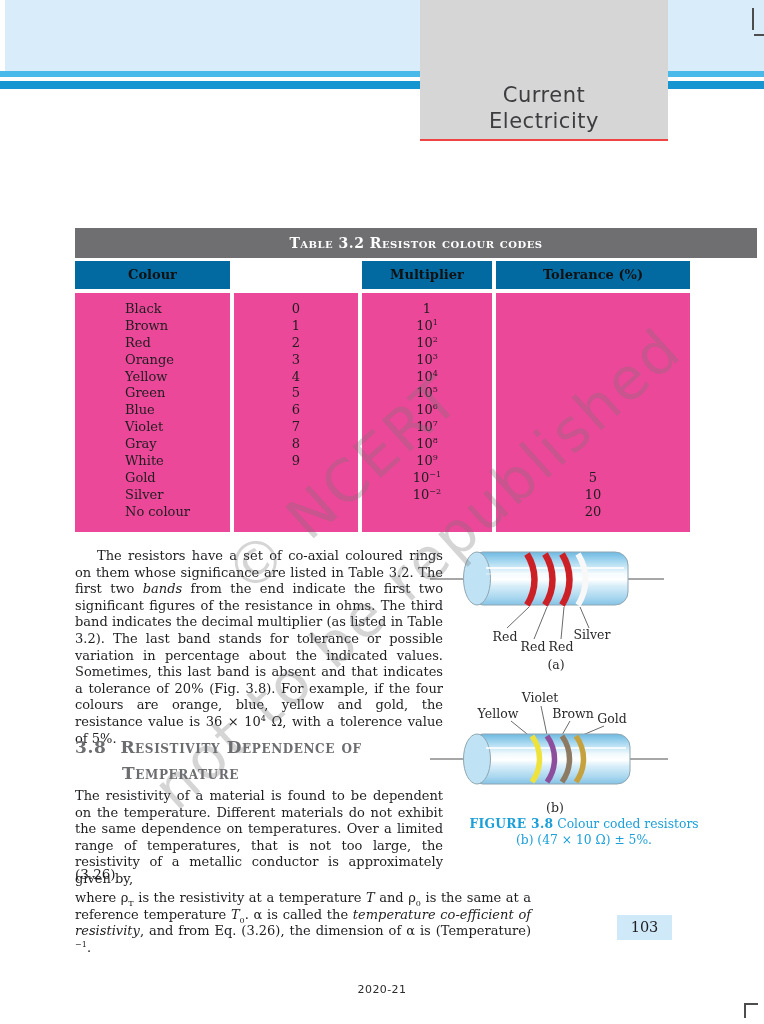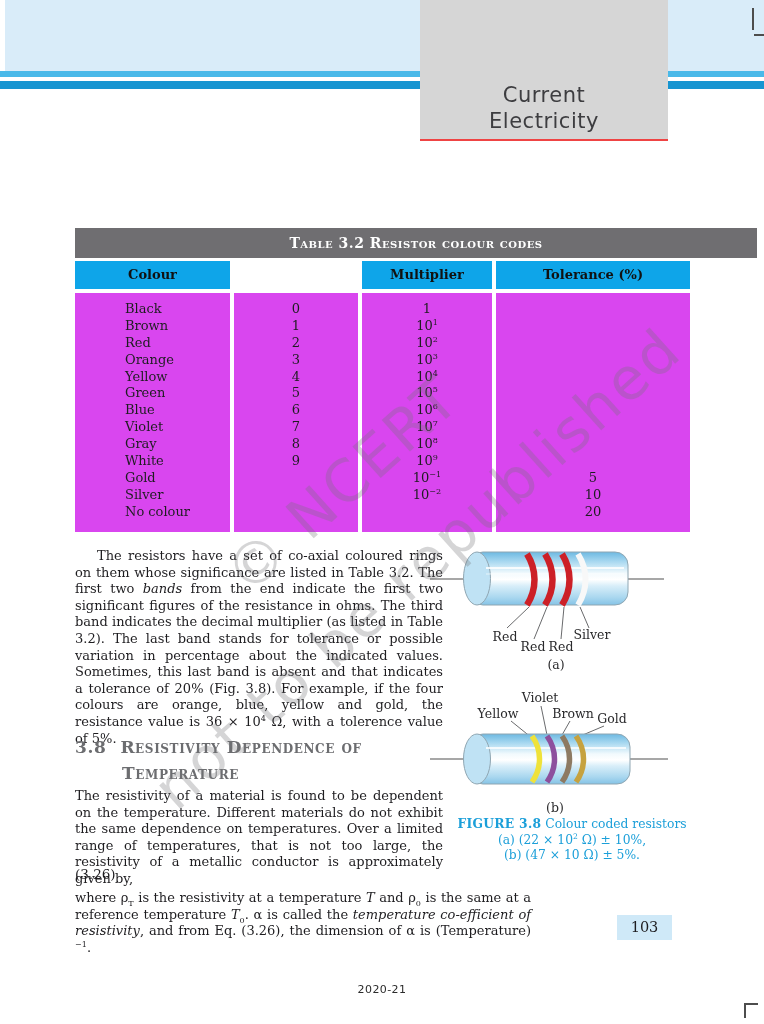--- a/index.html
+++ b/index.html
@@ -33,44 +33,44 @@
   .para{font-size:13px;line-height:16.6px;text-align:justify;}
   .indent{text-indent:22px;}
   .it{font-style:italic;}
   sup{font-size:0.62em;line-height:0;}
   sub{font-size:0.62em;line-height:0;}
 
   
   .tbl-title{left:75px;top:228px;width:682px;height:30px;background:#6f6e71;color:#ffffff;
              text-align:center;line-height:30px;font-weight:bold;font-size:14px;
              font-variant:small-caps;letter-spacing:0.5px;}
-  .th{top:261px;height:28px;background:#0ea5e9;text-align:center;line-height:28px;
+  .th{top:261px;height:28px;background:#0369a1;text-align:center;line-height:28px;
       font-weight:bold;font-size:13px;color:#111;}
-  .tc{top:293px;height:239px;background:#d946ef;padding-top:8px;font-size:13px;}
+  .tc{top:293px;height:239px;background:#ec4899;padding-top:8px;font-size:13px;}
   .c1{left:75px;width:155px;}
   .c2{left:234px;width:124px;}
   .c3{left:362px;width:130px;}
   .c4{left:496px;width:194px;}
   .tc.c1 .trow{padding-left:50px;text-align:left;}
   .tc .trow{height:16.9px;text-align:center;}
 
   
   .sec-head{left:75px;top:734px;width:385px;color:#6c6d70;font-weight:bold;
             font-size:17px;line-height:26px;letter-spacing:0.6px;}
   .sec-title{font-variant:small-caps;}
   .sec-num{margin-right:14px;}
   .sec-line2{margin-left:47px;}
 
   
   .equation{left:75px;top:866px;width:340px;font-size:13.5px;display:flex;}
   .eq-left{margin-left:15px;flex:1;font-style:italic;}
   .eq-num{font-style:normal;}
 
   
-  .figcap{left:444px;top:816px;width:256px;text-align:center;color:#1b9fd9;
+  .figcap{left:456px;top:816px;width:256px;text-align:center;color:#1b9fd9;
           font-size:12.3px;line-height:15.5px;}
   .figcap b{letter-spacing:0.3px;}
   svg text{font-family:"DejaVu Serif",serif;fill:#2a2a2c;}
 
   
   .pagenum{left:617px;top:915px;width:55px;height:25px;background:#cfe9f8;
            text-align:center;line-height:25px;font-size:14.5px;}
   .footer{left:0;top:983px;width:764px;text-align:center;
           font-family:"DejaVu Sans",sans-serif;font-size:11px;color:#2b2b2b;letter-spacing:0.4px;}
 </style>
@@ -226,20 +226,19 @@
     <line x1="58" y1="70" x2="198" y2="70" stroke="#ffffff" stroke-width="2" opacity="0.8"></line>
     <path d="M 104,58 C 114,72 114,90 104,104" fill="none" stroke-width="5.5" stroke="#efe23a"></path>
     <path d="M 119,58 C 129,72 129,90 119,104" fill="none" stroke-width="5.5" stroke="#8d4f9d"></path>
     <path d="M 134,58 C 144,72 144,90 134,104" fill="none" stroke-width="5.5" stroke="#8d7a62"></path>
     <path d="M 148,58 C 158,72 158,90 148,104" fill="none" stroke-width="5.5" stroke="#c6a23f"></path>
     <text x="127" y="134" font-size="12.5" text-anchor="middle">(b)</text>
   </svg>
 
   <div class="abs figcap">
     <div><b>FIGURE 3.8</b><span> Colour coded resistors</span></div>
-    <div><span>(a) (22 × 10</span><sup>2</sup><span> Ω) ± 10%,</span></div>
     <div>(b) (47 × 10 Ω) ± 5%.</div>
   </div>
 
   <div class="abs pagenum">103</div>
   <div class="abs footer">2020-21</div>
 
 </div>
 
 </body></html>

